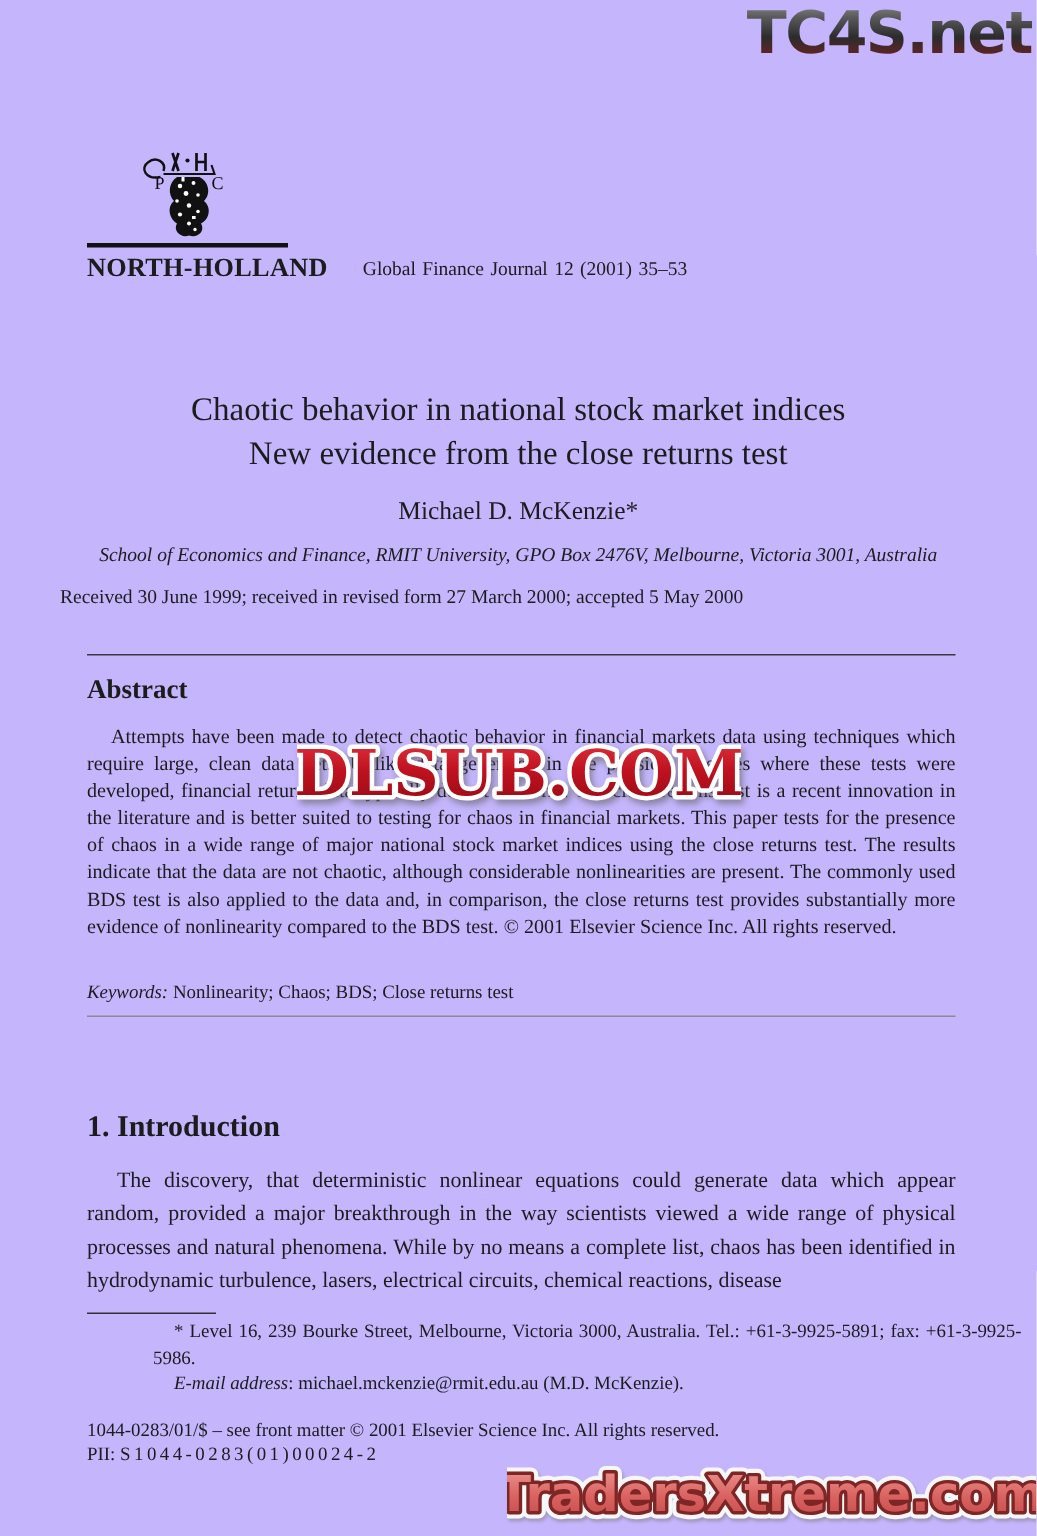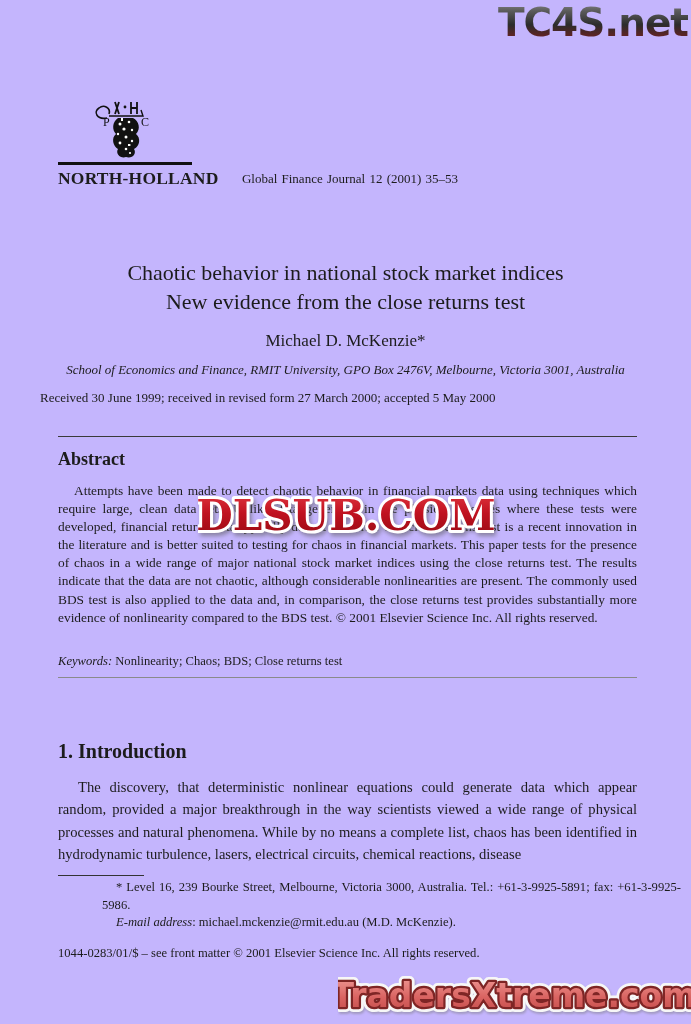--- a/index.html
+++ b/index.html
@@ -151,20 +151,21 @@
   <div class="intro-body">The discovery, that deterministic nonlinear equations could generate data which appear random, provided a major breakthrough in the way scientists viewed a wide range of physical processes and natural phenomena. While by no means a complete list, chaos has been identified in hydrodynamic turbulence, lasers, electrical circuits, chemical reactions, disease</div>
 
   <div class="fn-rule"></div>
   <div class="footnote">
     <p>* Level 16, 239 Bourke Street, Melbourne, Victoria 3000, Australia. Tel.: +61-3-9925-5891; fax: +61-3-9925-5986.</p>
     <p><span class="em-label">E-mail address</span><span>: michael.mckenzie@rmit.edu.au (M.D. McKenzie).</span></p>
   </div>
 
   <div class="imprint">
     <div>1044-0283/01/$ – see front matter © 2001 Elsevier Science Inc. All rights reserved.</div>
+    <div><span>PII: </span><span class="pii-code">S1044-0283(01)00024-2</span></div>
   </div>
 
   <svg class="wm-mid" width="296" height="64" viewBox="0 0 296 64">
     <defs>
       <linearGradient id="grad-red" x1="0" y1="0" x2="0" y2="1">
         <stop offset="0" stop-color="#e23640"></stop>
         <stop offset="0.45" stop-color="#c01220"></stop>
         <stop offset="1" stop-color="#950a12"></stop>
       </linearGradient>
     </defs>

